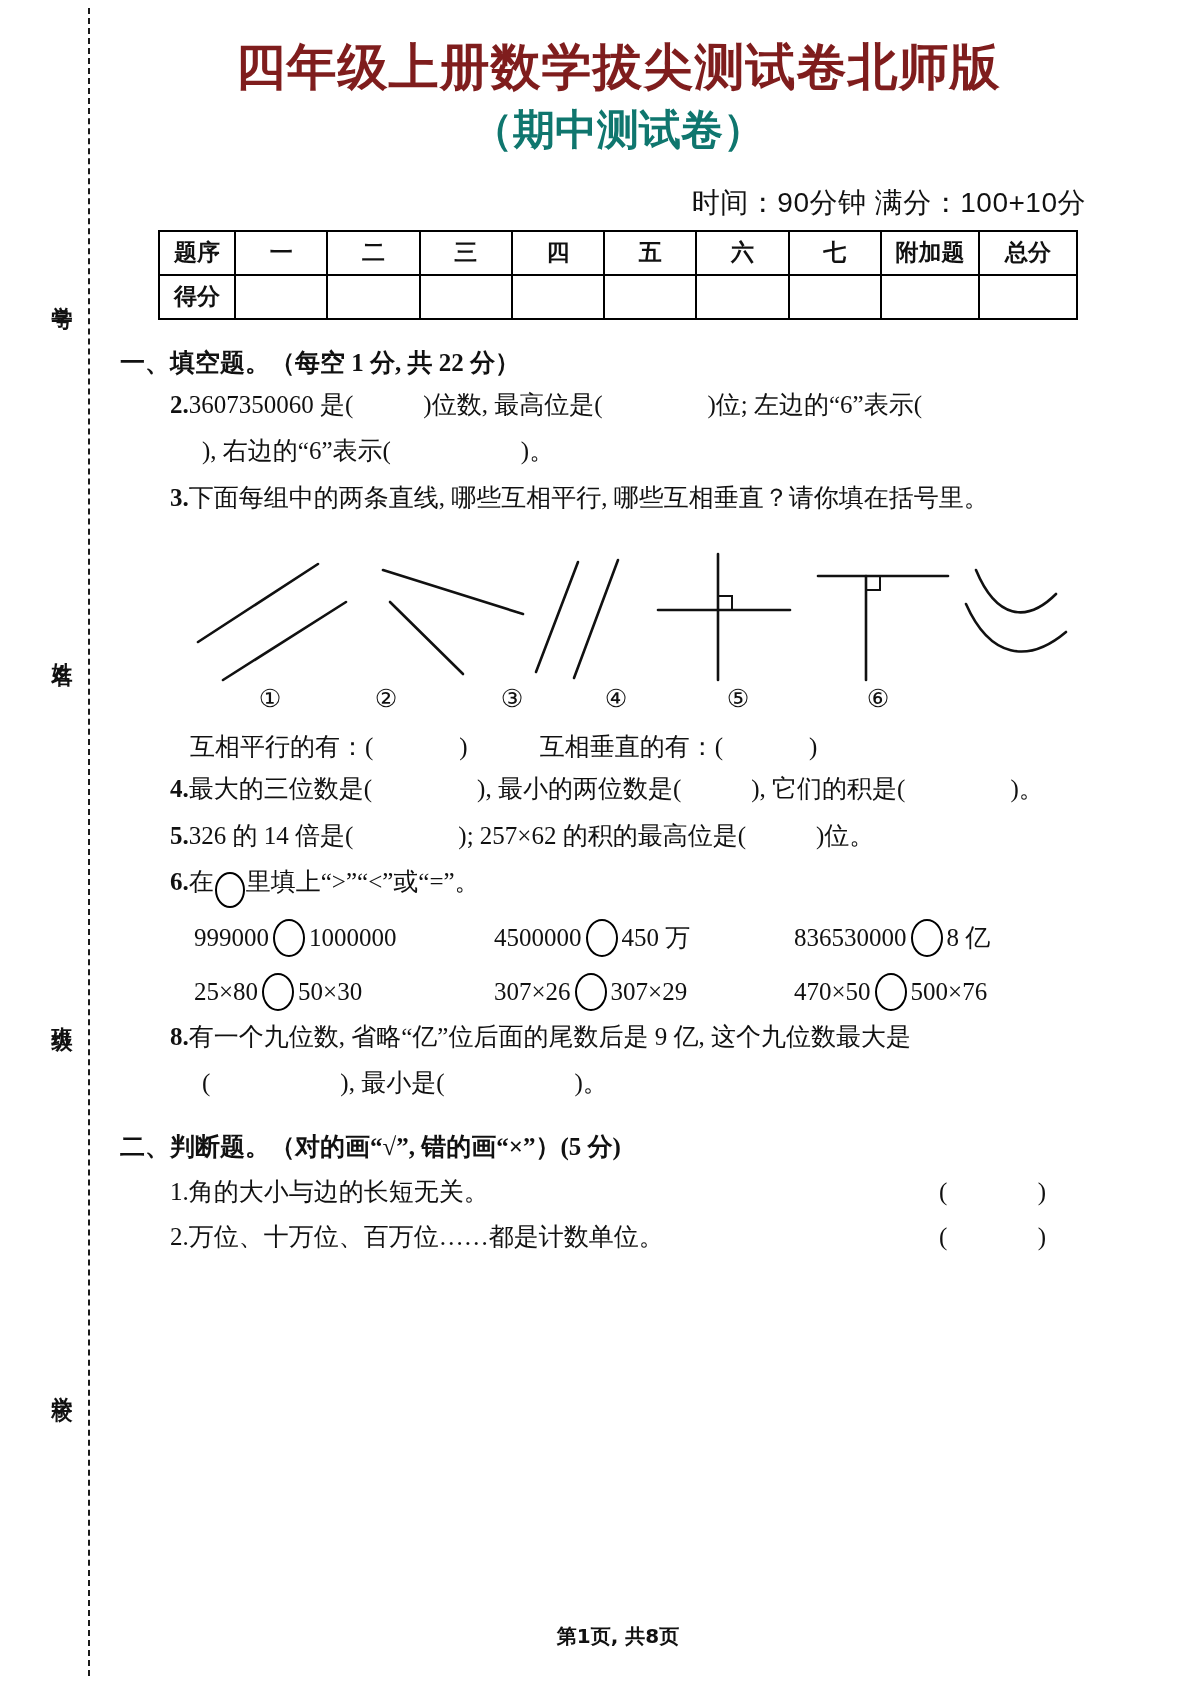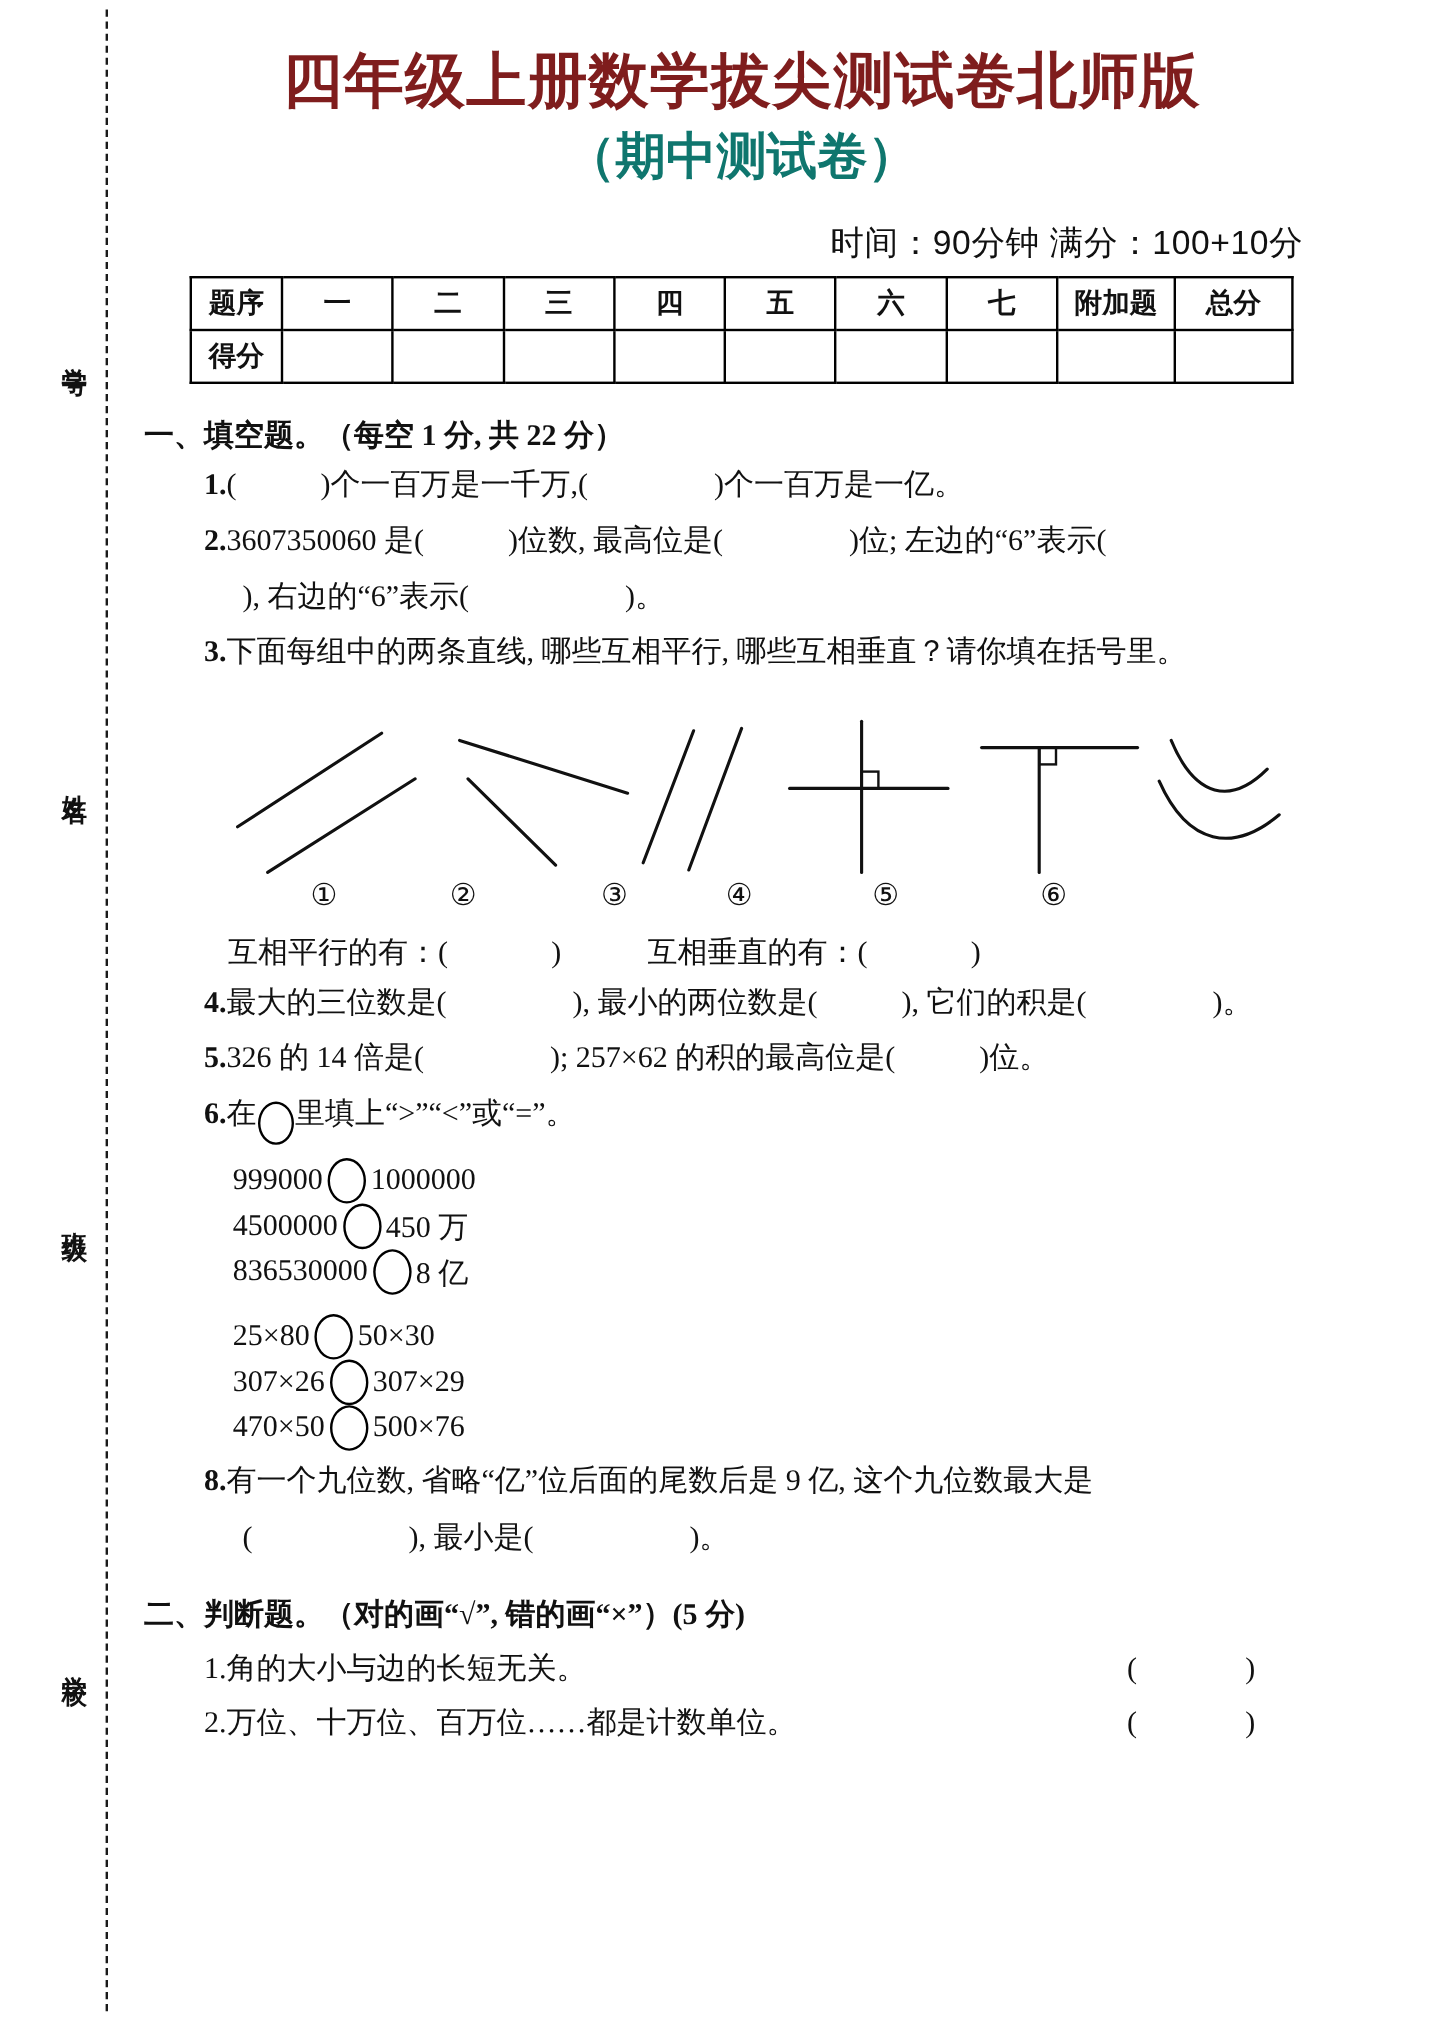--- a/index.html
+++ b/index.html
@@ -155,21 +155,20 @@
   }
   .answer-row .gap { display: inline-block; width: 86px; }
   .answer-row .sep { display: inline-block; width: 72px; }
 
   
   .cmp-row {
     display: flex;
     margin: 16px 0 0 76px;
     font-size: 25px;
     font-family: "Liberation Serif", "DejaVu Serif", serif;
-    flex-direction: column;
   }
   .cmp-item {
     display: flex;
     align-items: center;
   }
   .cmp-item .lhs, .cmp-item .rhs { white-space: nowrap; }
   .circle {
     display: inline-block;
     width: 28px;
     height: 34px;
@@ -253,23 +252,20 @@
       <td class="wide"></td>
       <td class="wide"></td>
     </tr>
   </tbody>
     </table>
 
   <div class="section-head">
     <span>一、</span><span>填空题。</span><span class="paren">（每空 1 分, 共 22 分）</span>
   </div>
 
-  <div class="q">
-    <span class="num">1.</span><span>(</span><span class="blank-m"></span><span>)个一百万是一千万,(</span><span class="blank-l"></span><span>)个一百万是一亿。</span>
-  </div>
 
   <div class="q">
     <span class="num">2.</span><span>3607350060 是(</span><span class="blank-m"></span><span>)位数, 最高位是(</span><span class="blank-l"></span><span>)位; 左边的“6”表示(</span>
   </div>
   <div class="q indent2">
     <span>), 右边的“6”表示(</span><span class="blank-xl"></span><span>)。</span>
   </div>
 
   <div class="q">
     <span class="num">3.</span><span>下面每组中的两条直线, 哪些互相平行, 哪些互相垂直？请你填在括号里。</span>
@@ -380,13 +376,14 @@
     <span class="spacer"></span>
     <span class="mark">(   )</span>
   </div>
 
   <div class="tf-row">
     <span class="txt"><span class="num">2.</span><span>万位、十万位、百万位……都是计数单位。</span></span>
     <span class="spacer"></span>
     <span class="mark">(   )</span>
   </div>
 
+  <div class="footer">第1页, 共8页</div>
 </div>
 
 </body></html>

